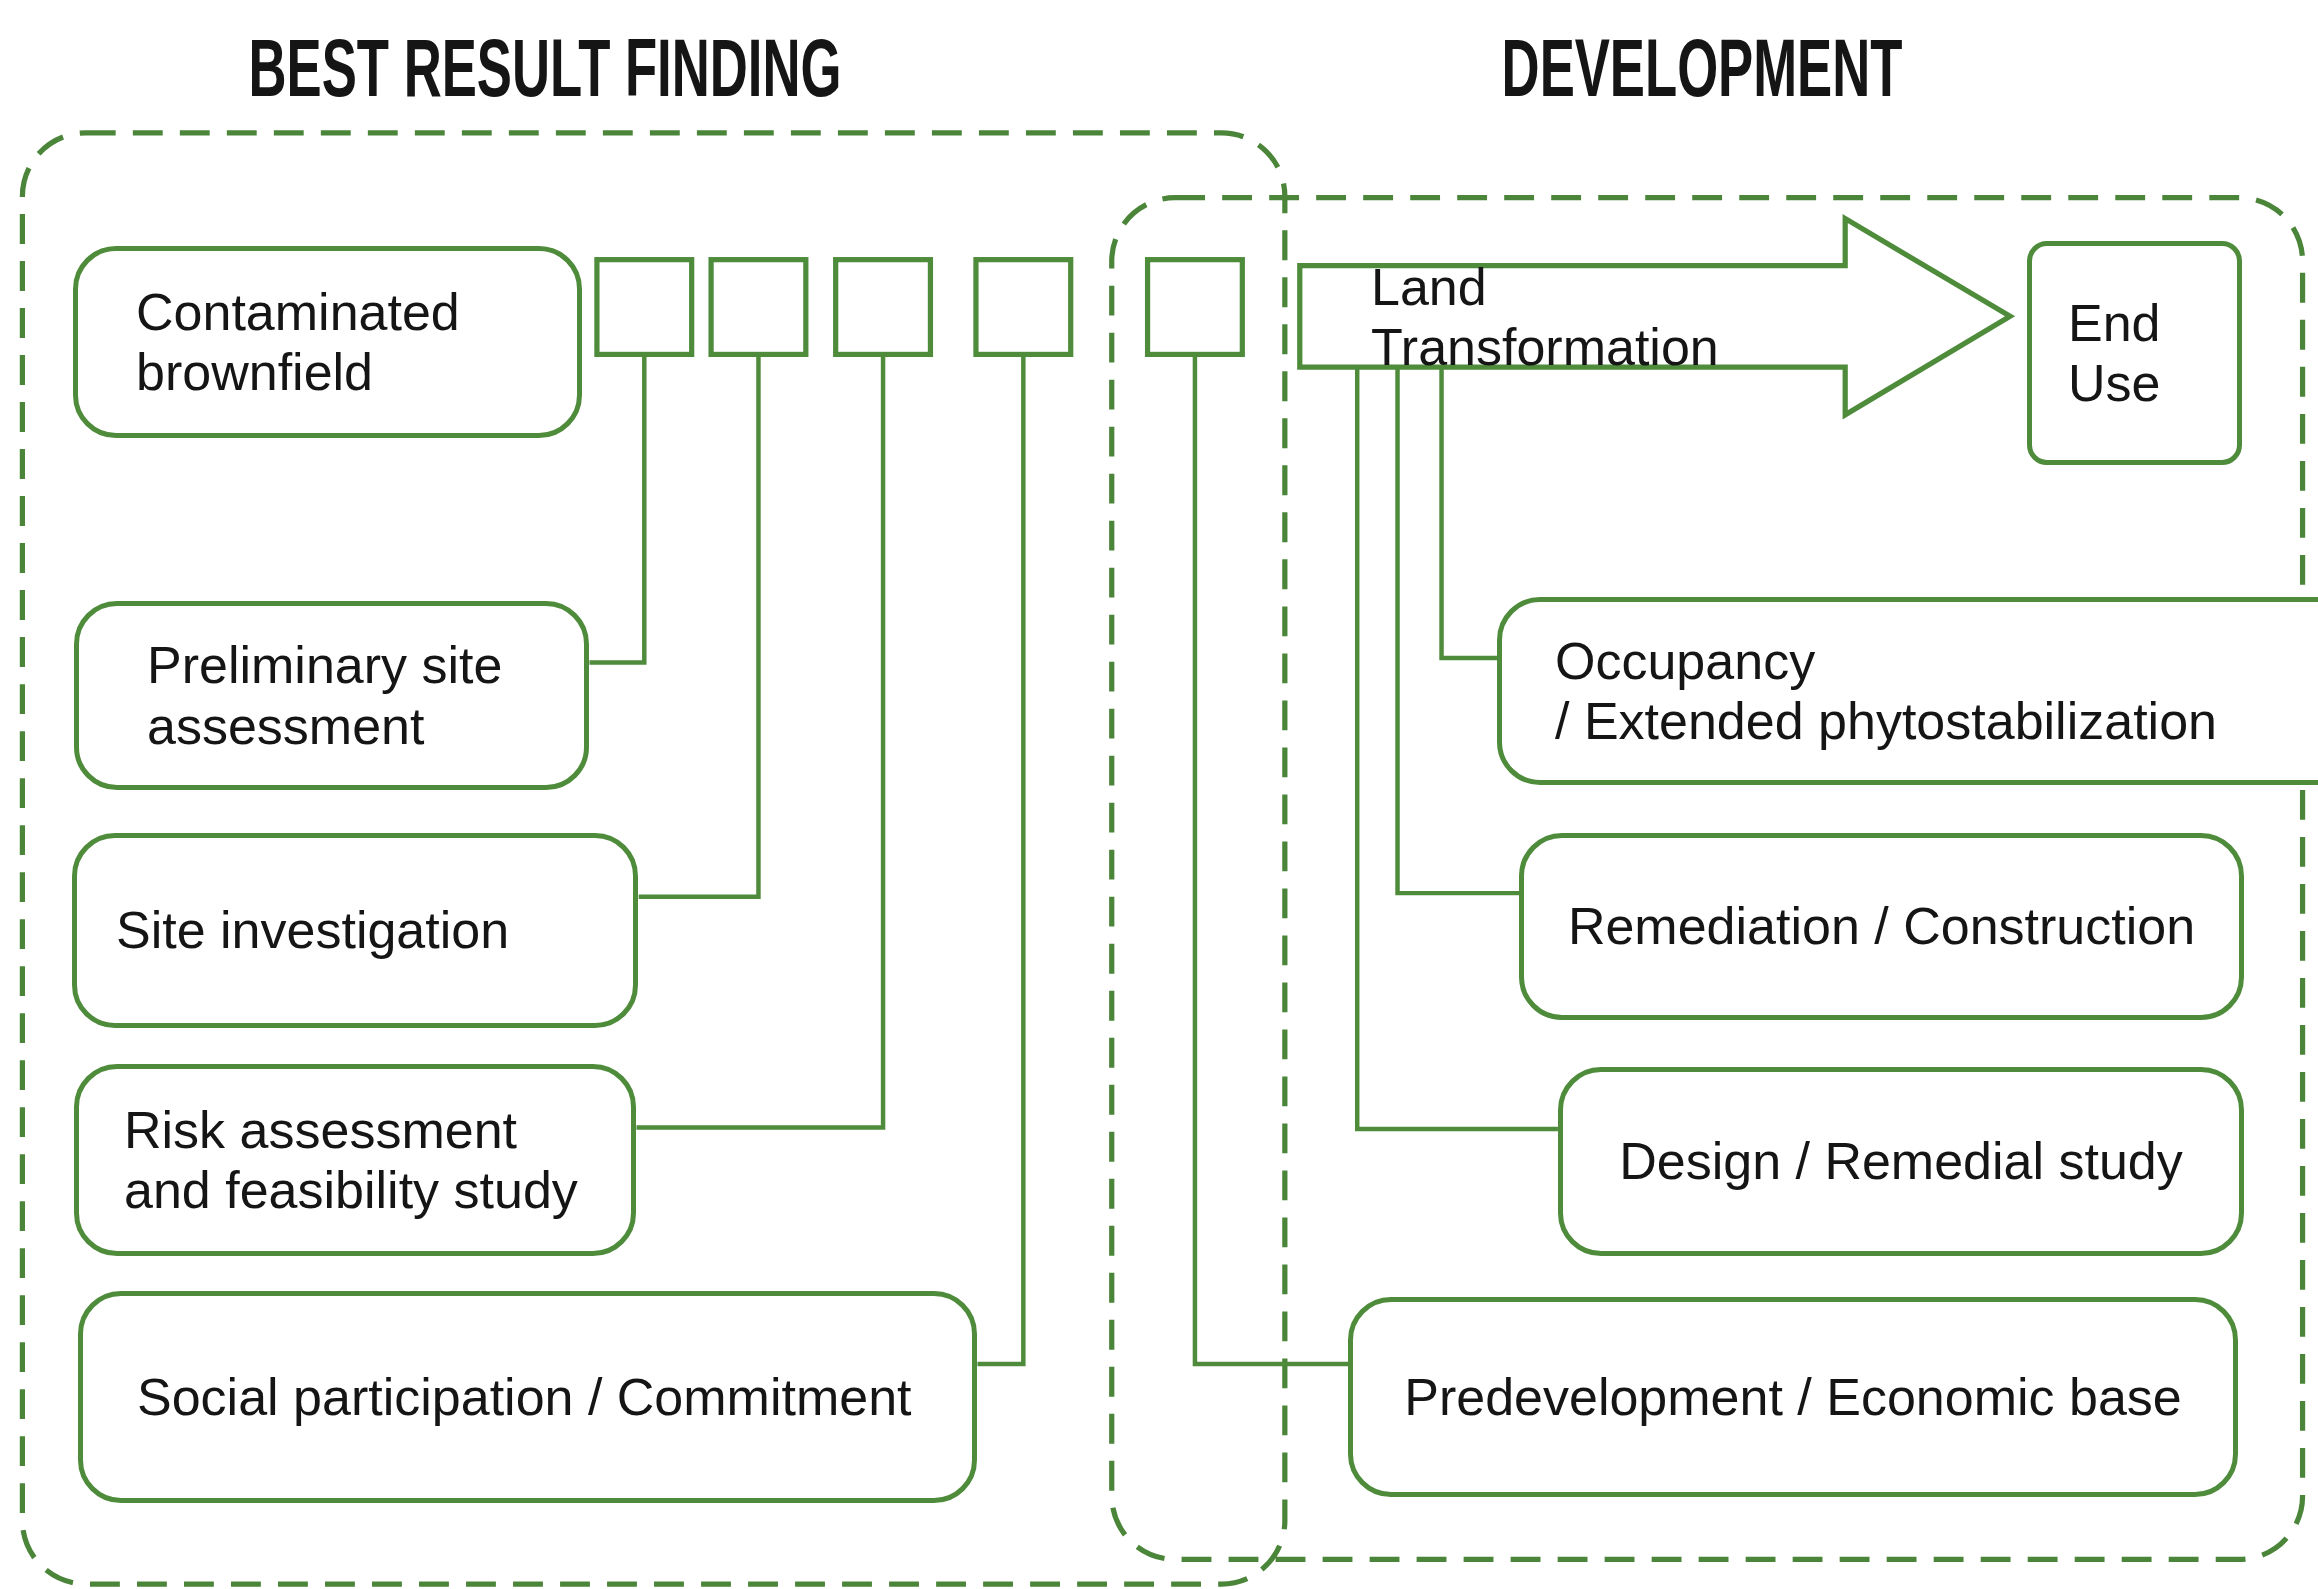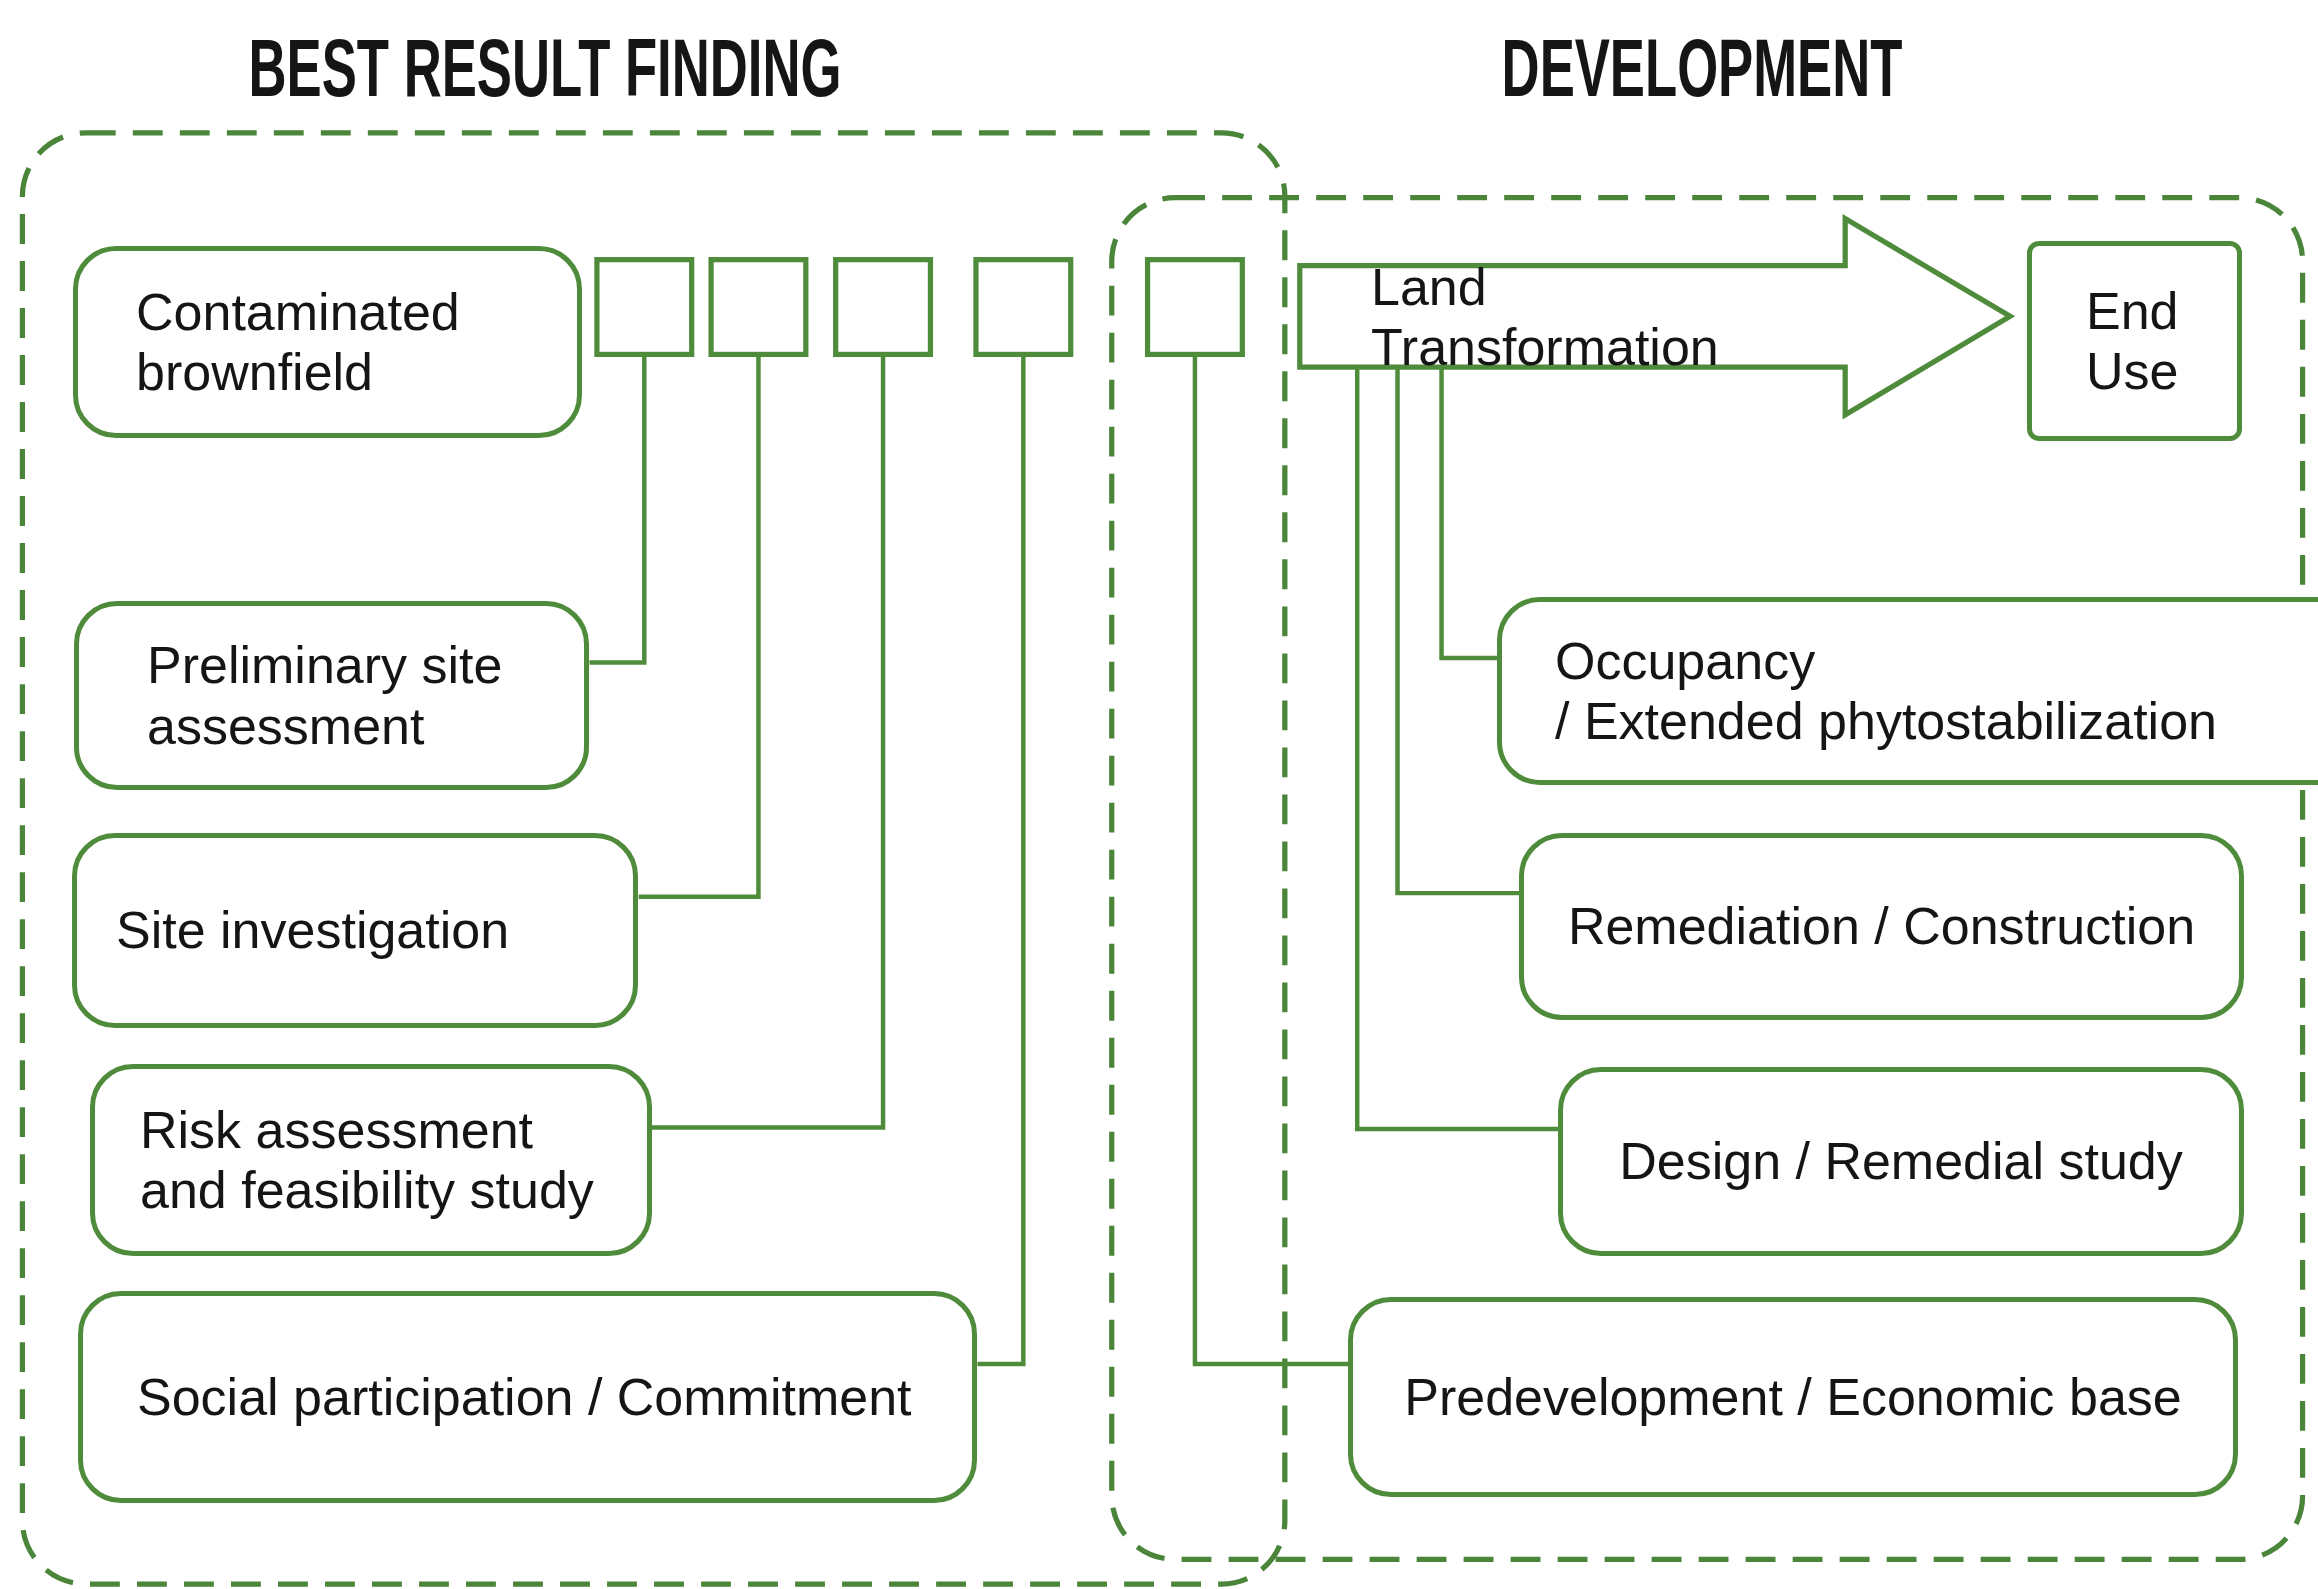--- a/index.html
+++ b/index.html
@@ -58,32 +58,32 @@
 
   <div class="box" style="left:74px;top:568px;width:515px;height:189px;padding-left:68px;">
     <span class="line">Preliminary site</span>
     <span class="line">assessment</span>
   </div>
 
   <div class="box" style="left:72px;top:800px;width:566px;height:195px;padding-left:39px;">
     <span class="line">Site investigation</span>
   </div>
 
-  <div class="box" style="left:90px;top:1031px;width:562px;height:192px;padding-left:45px;">
+  <div class="box" style="left:74px;top:1031px;width:562px;height:192px;padding-left:45px;">
     <span class="line">Risk assessment</span>
     <span class="line">and feasibility study</span>
   </div>
 
   <div class="box" style="left:78px;top:1258px;width:899px;height:212px;padding-left:54px;">
     <span class="line">Social participation / Commitment</span>
   </div>
 
   <div class="arrow-label" style="left:1300px;top:266px;width:545px;height:101px;padding-left:71px;">Land Transformation</div>
 
-  <div class="box" style="left:2027px;top:208px;width:215px;height:200px;padding-left:54px;border-radius:12px;">
+  <div class="box" style="left:2027px;top:208px;width:215px;height:224px;padding-left:36px;border-radius:20px;">
     <span class="line">End</span>
     <span class="line">Use</span>
   </div>
 
   <div class="box" style="left:1497px;top:564px;width:901px;height:188px;padding-left:53px;">
     <span class="line">Occupancy</span>
     <span class="line">/ Extended phytostabilization</span>
   </div>
 
   <div class="box center" style="left:1519px;top:800px;width:725px;height:187px;">

